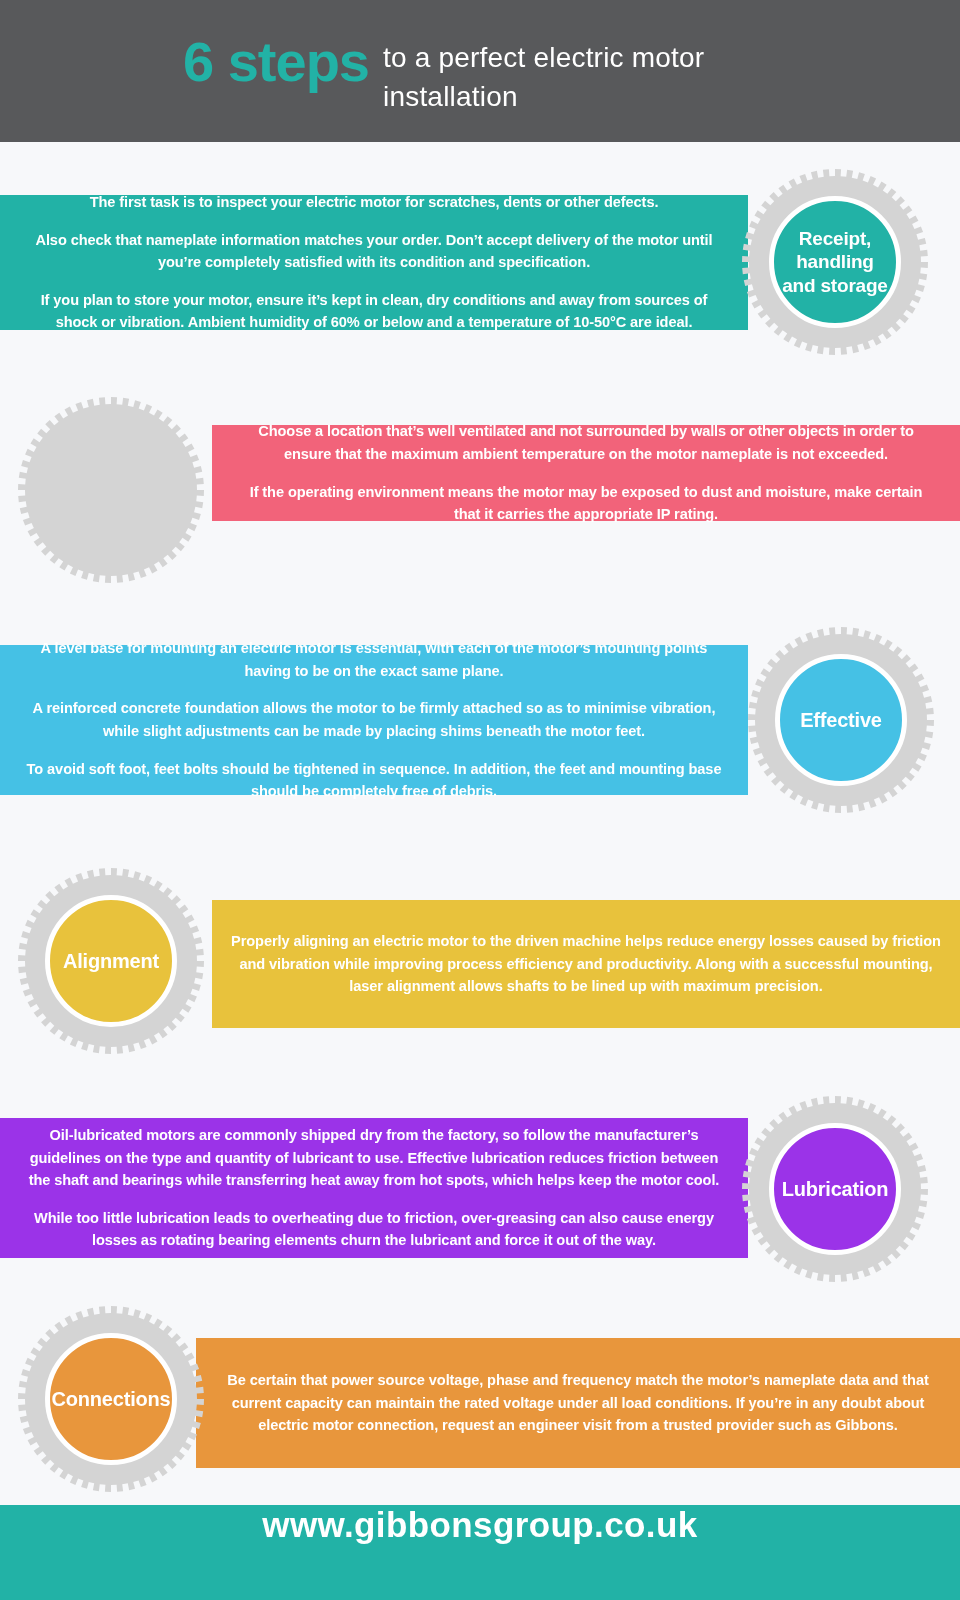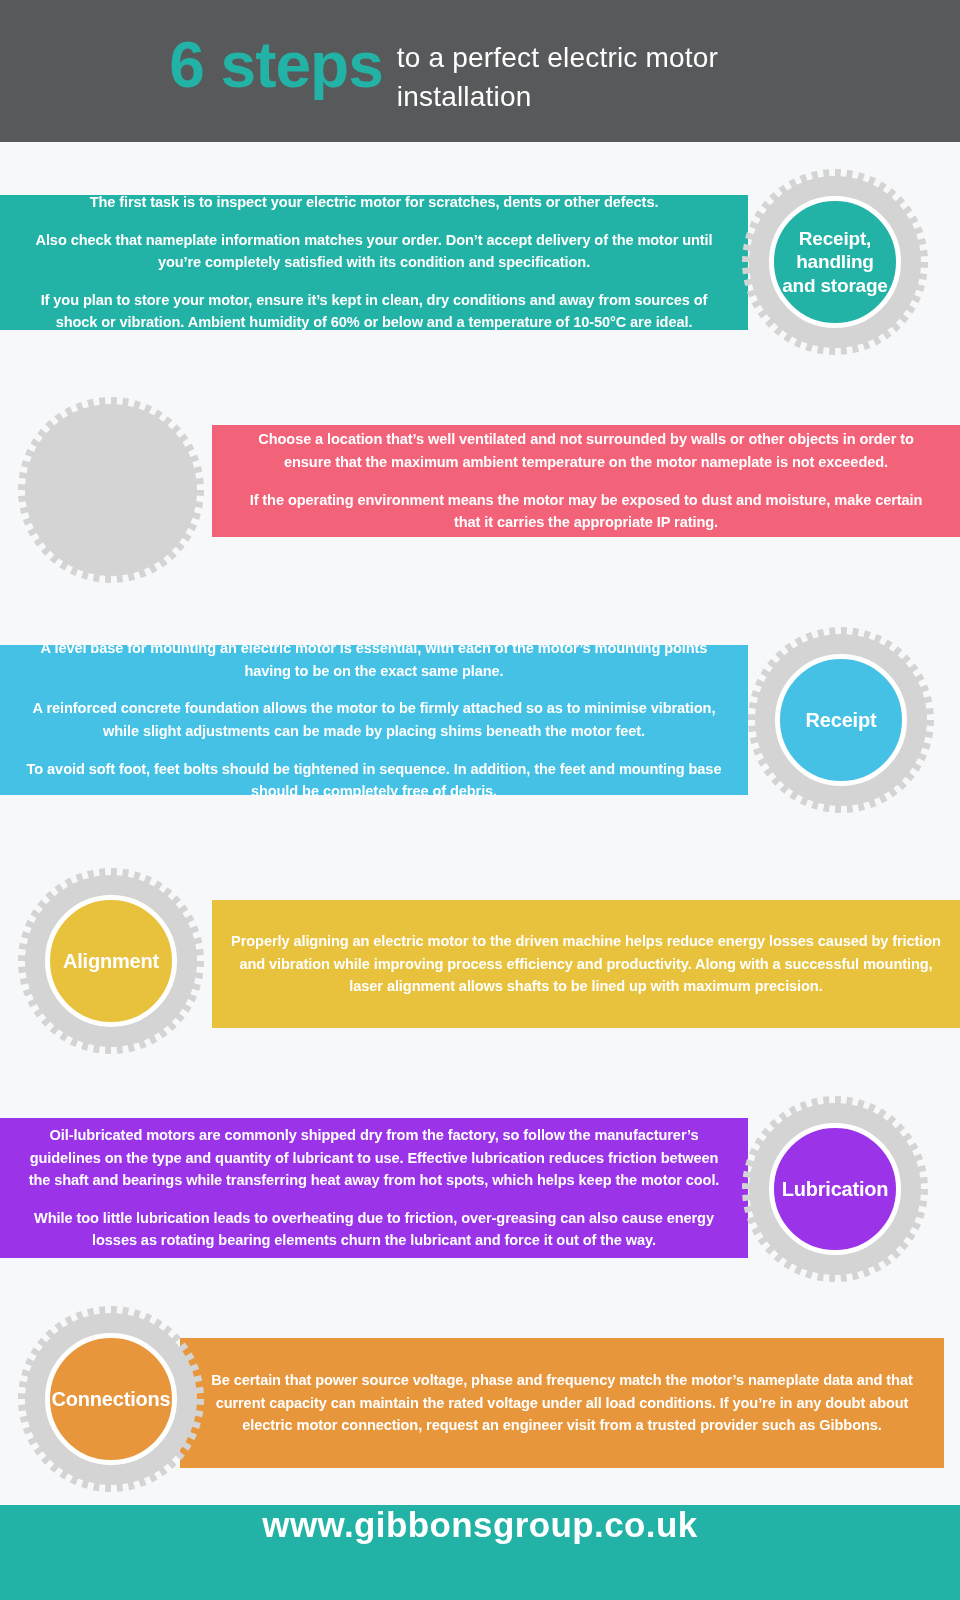--- a/index.html
+++ b/index.html
@@ -30,21 +30,21 @@
     align-items: center;
     justify-content: center;
   }
   .header-inner {
     display: flex;
     align-items: flex-start;
     gap: 14px;
     padding-left: 6px;
   }
   .header-big {
-    font-size: 64px;
+    font-size: 56px;
     font-weight: bold;
     color: #22b2a6;
     line-height: 1.02;
     letter-spacing: -1px;
     white-space: nowrap;
     padding-top: 8px;
   }
   .header-sub {
     font-size: 28px;
     font-weight: 300;
@@ -159,21 +159,21 @@
       <svg class="cog" viewBox="0 0 186 186" xmlns="http://www.w3.org/2000/svg">
           <path d="M93.00,0.00L99.08,0.20L98.62,7.18L104.23,7.74L105.14,0.80L111.14,1.79L109.78,8.65L115.26,9.93L117.07,3.17L122.89,4.94L120.64,11.56L125.91,13.55L128.59,7.08L134.13,9.59L131.04,15.87L136.00,18.52L139.50,12.46L144.67,15.67L140.78,21.49L145.35,24.77L149.61,19.22L154.32,23.08L149.70,28.34L153.81,32.19L158.76,27.24L162.92,31.68L157.66,36.30L161.23,40.65L166.78,36.39L170.33,41.33L164.51,45.22L167.48,50.00L173.54,46.50L176.41,51.87L170.13,54.96L172.45,60.09L178.92,57.41L181.06,63.11L174.44,65.36L176.07,70.74L182.83,68.93L184.21,74.86L177.35,76.22L178.26,81.77L185.20,80.86L185.80,86.92L178.82,87.38L179.00,93.00L186.00,93.00L185.80,99.08L178.82,98.62L178.26,104.23L185.20,105.14L184.21,111.14L177.35,109.78L176.07,115.26L182.83,117.07L181.06,122.89L174.44,120.64L172.45,125.91L178.92,128.59L176.41,134.13L170.13,131.04L167.48,136.00L173.54,139.50L170.33,144.67L164.51,140.78L161.23,145.35L166.78,149.61L162.92,154.32L157.66,149.70L153.81,153.81L158.76,158.76L154.32,162.92L149.70,157.66L145.35,161.23L149.61,166.78L144.67,170.33L140.78,164.51L136.00,167.48L139.50,173.54L134.13,176.41L131.04,170.13L125.91,172.45L128.59,178.92L122.89,181.06L120.64,174.44L115.26,176.07L117.07,182.83L111.14,184.21L109.78,177.35L104.23,178.26L105.14,185.20L99.08,185.80L98.62,178.82L93.00,179.00L93.00,186.00L86.92,185.80L87.38,178.82L81.77,178.26L80.86,185.20L74.86,184.21L76.22,177.35L70.74,176.07L68.93,182.83L63.11,181.06L65.36,174.44L60.09,172.45L57.41,178.92L51.87,176.41L54.96,170.13L50.00,167.48L46.50,173.54L41.33,170.33L45.22,164.51L40.65,161.23L36.39,166.78L31.68,162.92L36.30,157.66L32.19,153.81L27.24,158.76L23.08,154.32L28.34,149.70L24.77,145.35L19.22,149.61L15.67,144.67L21.49,140.78L18.52,136.00L12.46,139.50L9.59,134.13L15.87,131.04L13.55,125.91L7.08,128.59L4.94,122.89L11.56,120.64L9.93,115.26L3.17,117.07L1.79,111.14L8.65,109.78L7.74,104.23L0.80,105.14L0.20,99.08L7.18,98.62L7.00,93.00L0.00,93.00L0.20,86.92L7.18,87.38L7.74,81.77L0.80,80.86L1.79,74.86L8.65,76.22L9.93,70.74L3.17,68.93L4.94,63.11L11.56,65.36L13.55,60.09L7.08,57.41L9.59,51.87L15.87,54.96L18.52,50.00L12.46,46.50L15.67,41.33L21.49,45.22L24.77,40.65L19.22,36.39L23.08,31.68L28.34,36.30L32.19,32.19L27.24,27.24L31.68,23.08L36.30,28.34L40.65,24.77L36.39,19.22L41.33,15.67L45.22,21.49L50.00,18.52L46.50,12.46L51.87,9.59L54.96,15.87L60.09,13.55L57.41,7.08L63.11,4.94L65.36,11.56L70.74,9.93L68.93,3.17L74.86,1.79L76.22,8.65L81.77,7.74L80.86,0.80L86.92,0.20L87.38,7.18L93.00,7.00Z" fill="#D4D4D4"></path>
         </svg>
       <div class="disc" style="background: rgb(34, 178, 166);">
         <span class="label multi">Receipt, handling and storage</span>
       </div>
     </div>
   </div>
 
   <div class="step" style="top:425px; height:185px;">
-    <div class="bar" style="left: 212px; width: 748px; height: 112px; padding: 4px 26px; background: rgb(242, 99, 122);">
+    <div class="bar" style="left: 212px; width: 748px; height: 96px; padding: 4px 26px; background: rgb(242, 99, 122);">
       <div class="bar-text">
         <p>Choose a location that’s well ventilated and not surrounded by walls or other objects in order to ensure that the maximum ambient temperature on the motor nameplate is not exceeded.</p>
         <p>If the operating environment means the motor may be exposed to dust and moisture, make certain that it carries the appropriate IP rating.</p>
       </div>
     </div>
     <div class="badge" style="left:18px; top:-28px;">
       <svg class="cog" viewBox="0 0 186 186" xmlns="http://www.w3.org/2000/svg">
           <path d="M93.00,0.00L99.08,0.20L98.62,7.18L104.23,7.74L105.14,0.80L111.14,1.79L109.78,8.65L115.26,9.93L117.07,3.17L122.89,4.94L120.64,11.56L125.91,13.55L128.59,7.08L134.13,9.59L131.04,15.87L136.00,18.52L139.50,12.46L144.67,15.67L140.78,21.49L145.35,24.77L149.61,19.22L154.32,23.08L149.70,28.34L153.81,32.19L158.76,27.24L162.92,31.68L157.66,36.30L161.23,40.65L166.78,36.39L170.33,41.33L164.51,45.22L167.48,50.00L173.54,46.50L176.41,51.87L170.13,54.96L172.45,60.09L178.92,57.41L181.06,63.11L174.44,65.36L176.07,70.74L182.83,68.93L184.21,74.86L177.35,76.22L178.26,81.77L185.20,80.86L185.80,86.92L178.82,87.38L179.00,93.00L186.00,93.00L185.80,99.08L178.82,98.62L178.26,104.23L185.20,105.14L184.21,111.14L177.35,109.78L176.07,115.26L182.83,117.07L181.06,122.89L174.44,120.64L172.45,125.91L178.92,128.59L176.41,134.13L170.13,131.04L167.48,136.00L173.54,139.50L170.33,144.67L164.51,140.78L161.23,145.35L166.78,149.61L162.92,154.32L157.66,149.70L153.81,153.81L158.76,158.76L154.32,162.92L149.70,157.66L145.35,161.23L149.61,166.78L144.67,170.33L140.78,164.51L136.00,167.48L139.50,173.54L134.13,176.41L131.04,170.13L125.91,172.45L128.59,178.92L122.89,181.06L120.64,174.44L115.26,176.07L117.07,182.83L111.14,184.21L109.78,177.35L104.23,178.26L105.14,185.20L99.08,185.80L98.62,178.82L93.00,179.00L93.00,186.00L86.92,185.80L87.38,178.82L81.77,178.26L80.86,185.20L74.86,184.21L76.22,177.35L70.74,176.07L68.93,182.83L63.11,181.06L65.36,174.44L60.09,172.45L57.41,178.92L51.87,176.41L54.96,170.13L50.00,167.48L46.50,173.54L41.33,170.33L45.22,164.51L40.65,161.23L36.39,166.78L31.68,162.92L36.30,157.66L32.19,153.81L27.24,158.76L23.08,154.32L28.34,149.70L24.77,145.35L19.22,149.61L15.67,144.67L21.49,140.78L18.52,136.00L12.46,139.50L9.59,134.13L15.87,131.04L13.55,125.91L7.08,128.59L4.94,122.89L11.56,120.64L9.93,115.26L3.17,117.07L1.79,111.14L8.65,109.78L7.74,104.23L0.80,105.14L0.20,99.08L7.18,98.62L7.00,93.00L0.00,93.00L0.20,86.92L7.18,87.38L7.74,81.77L0.80,80.86L1.79,74.86L8.65,76.22L9.93,70.74L3.17,68.93L4.94,63.11L11.56,65.36L13.55,60.09L7.08,57.41L9.59,51.87L15.87,54.96L18.52,50.00L12.46,46.50L15.67,41.33L21.49,45.22L24.77,40.65L19.22,36.39L23.08,31.68L28.34,36.30L32.19,32.19L27.24,27.24L31.68,23.08L36.30,28.34L40.65,24.77L36.39,19.22L41.33,15.67L45.22,21.49L50.00,18.52L46.50,12.46L51.87,9.59L54.96,15.87L60.09,13.55L57.41,7.08L63.11,4.94L65.36,11.56L70.74,9.93L68.93,3.17L74.86,1.79L76.22,8.65L81.77,7.74L80.86,0.80L86.92,0.20L87.38,7.18L93.00,7.00Z" fill="#D4D4D4"></path>
         </svg>
     </div>
@@ -185,21 +185,21 @@
         <p>A level base for mounting an electric motor is essential, with each of the motor’s mounting points having to be on the exact same plane.</p>
         <p>A reinforced concrete foundation allows the motor to be firmly attached so as to minimise vibration, while slight adjustments can be made by placing shims beneath the motor feet.</p>
         <p>To avoid soft foot, feet bolts should be tightened in sequence. In addition, the feet and mounting base should be completely free of debris.</p>
       </div>
     </div>
     <div class="badge" style="left:748px; top:-18px;">
       <svg class="cog" viewBox="0 0 186 186" xmlns="http://www.w3.org/2000/svg">
           <path d="M93.00,0.00L99.08,0.20L98.62,7.18L104.23,7.74L105.14,0.80L111.14,1.79L109.78,8.65L115.26,9.93L117.07,3.17L122.89,4.94L120.64,11.56L125.91,13.55L128.59,7.08L134.13,9.59L131.04,15.87L136.00,18.52L139.50,12.46L144.67,15.67L140.78,21.49L145.35,24.77L149.61,19.22L154.32,23.08L149.70,28.34L153.81,32.19L158.76,27.24L162.92,31.68L157.66,36.30L161.23,40.65L166.78,36.39L170.33,41.33L164.51,45.22L167.48,50.00L173.54,46.50L176.41,51.87L170.13,54.96L172.45,60.09L178.92,57.41L181.06,63.11L174.44,65.36L176.07,70.74L182.83,68.93L184.21,74.86L177.35,76.22L178.26,81.77L185.20,80.86L185.80,86.92L178.82,87.38L179.00,93.00L186.00,93.00L185.80,99.08L178.82,98.62L178.26,104.23L185.20,105.14L184.21,111.14L177.35,109.78L176.07,115.26L182.83,117.07L181.06,122.89L174.44,120.64L172.45,125.91L178.92,128.59L176.41,134.13L170.13,131.04L167.48,136.00L173.54,139.50L170.33,144.67L164.51,140.78L161.23,145.35L166.78,149.61L162.92,154.32L157.66,149.70L153.81,153.81L158.76,158.76L154.32,162.92L149.70,157.66L145.35,161.23L149.61,166.78L144.67,170.33L140.78,164.51L136.00,167.48L139.50,173.54L134.13,176.41L131.04,170.13L125.91,172.45L128.59,178.92L122.89,181.06L120.64,174.44L115.26,176.07L117.07,182.83L111.14,184.21L109.78,177.35L104.23,178.26L105.14,185.20L99.08,185.80L98.62,178.82L93.00,179.00L93.00,186.00L86.92,185.80L87.38,178.82L81.77,178.26L80.86,185.20L74.86,184.21L76.22,177.35L70.74,176.07L68.93,182.83L63.11,181.06L65.36,174.44L60.09,172.45L57.41,178.92L51.87,176.41L54.96,170.13L50.00,167.48L46.50,173.54L41.33,170.33L45.22,164.51L40.65,161.23L36.39,166.78L31.68,162.92L36.30,157.66L32.19,153.81L27.24,158.76L23.08,154.32L28.34,149.70L24.77,145.35L19.22,149.61L15.67,144.67L21.49,140.78L18.52,136.00L12.46,139.50L9.59,134.13L15.87,131.04L13.55,125.91L7.08,128.59L4.94,122.89L11.56,120.64L9.93,115.26L3.17,117.07L1.79,111.14L8.65,109.78L7.74,104.23L0.80,105.14L0.20,99.08L7.18,98.62L7.00,93.00L0.00,93.00L0.20,86.92L7.18,87.38L7.74,81.77L0.80,80.86L1.79,74.86L8.65,76.22L9.93,70.74L3.17,68.93L4.94,63.11L11.56,65.36L13.55,60.09L7.08,57.41L9.59,51.87L15.87,54.96L18.52,50.00L12.46,46.50L15.67,41.33L21.49,45.22L24.77,40.65L19.22,36.39L23.08,31.68L28.34,36.30L32.19,32.19L27.24,27.24L31.68,23.08L36.30,28.34L40.65,24.77L36.39,19.22L41.33,15.67L45.22,21.49L50.00,18.52L46.50,12.46L51.87,9.59L54.96,15.87L60.09,13.55L57.41,7.08L63.11,4.94L65.36,11.56L70.74,9.93L68.93,3.17L74.86,1.79L76.22,8.65L81.77,7.74L80.86,0.80L86.92,0.20L87.38,7.18L93.00,7.00Z" fill="#D4D4D4"></path>
         </svg>
       <div class="disc" style="background: rgb(69, 193, 229);">
-        <span class="label">Receipt</span>
+        <span class="label">Effective</span>
       </div>
     </div>
   </div>
 
   <div class="step" style="top:900px; height:185px;">
     <div class="bar" style="left: 212px; width: 748px; height: 128px; padding: 0px 16px; background: rgb(232, 194, 60);">
       <div class="bar-text">
         <p>Properly aligning an electric motor to the driven machine helps reduce energy losses caused by friction and vibration while improving process efficiency and productivity. Along with a successful mounting, laser alignment allows shafts to be lined up with maximum precision.</p>
       </div>
     </div>
@@ -224,21 +224,21 @@
       <svg class="cog" viewBox="0 0 186 186" xmlns="http://www.w3.org/2000/svg">
           <path d="M93.00,0.00L99.08,0.20L98.62,7.18L104.23,7.74L105.14,0.80L111.14,1.79L109.78,8.65L115.26,9.93L117.07,3.17L122.89,4.94L120.64,11.56L125.91,13.55L128.59,7.08L134.13,9.59L131.04,15.87L136.00,18.52L139.50,12.46L144.67,15.67L140.78,21.49L145.35,24.77L149.61,19.22L154.32,23.08L149.70,28.34L153.81,32.19L158.76,27.24L162.92,31.68L157.66,36.30L161.23,40.65L166.78,36.39L170.33,41.33L164.51,45.22L167.48,50.00L173.54,46.50L176.41,51.87L170.13,54.96L172.45,60.09L178.92,57.41L181.06,63.11L174.44,65.36L176.07,70.74L182.83,68.93L184.21,74.86L177.35,76.22L178.26,81.77L185.20,80.86L185.80,86.92L178.82,87.38L179.00,93.00L186.00,93.00L185.80,99.08L178.82,98.62L178.26,104.23L185.20,105.14L184.21,111.14L177.35,109.78L176.07,115.26L182.83,117.07L181.06,122.89L174.44,120.64L172.45,125.91L178.92,128.59L176.41,134.13L170.13,131.04L167.48,136.00L173.54,139.50L170.33,144.67L164.51,140.78L161.23,145.35L166.78,149.61L162.92,154.32L157.66,149.70L153.81,153.81L158.76,158.76L154.32,162.92L149.70,157.66L145.35,161.23L149.61,166.78L144.67,170.33L140.78,164.51L136.00,167.48L139.50,173.54L134.13,176.41L131.04,170.13L125.91,172.45L128.59,178.92L122.89,181.06L120.64,174.44L115.26,176.07L117.07,182.83L111.14,184.21L109.78,177.35L104.23,178.26L105.14,185.20L99.08,185.80L98.62,178.82L93.00,179.00L93.00,186.00L86.92,185.80L87.38,178.82L81.77,178.26L80.86,185.20L74.86,184.21L76.22,177.35L70.74,176.07L68.93,182.83L63.11,181.06L65.36,174.44L60.09,172.45L57.41,178.92L51.87,176.41L54.96,170.13L50.00,167.48L46.50,173.54L41.33,170.33L45.22,164.51L40.65,161.23L36.39,166.78L31.68,162.92L36.30,157.66L32.19,153.81L27.24,158.76L23.08,154.32L28.34,149.70L24.77,145.35L19.22,149.61L15.67,144.67L21.49,140.78L18.52,136.00L12.46,139.50L9.59,134.13L15.87,131.04L13.55,125.91L7.08,128.59L4.94,122.89L11.56,120.64L9.93,115.26L3.17,117.07L1.79,111.14L8.65,109.78L7.74,104.23L0.80,105.14L0.20,99.08L7.18,98.62L7.00,93.00L0.00,93.00L0.20,86.92L7.18,87.38L7.74,81.77L0.80,80.86L1.79,74.86L8.65,76.22L9.93,70.74L3.17,68.93L4.94,63.11L11.56,65.36L13.55,60.09L7.08,57.41L9.59,51.87L15.87,54.96L18.52,50.00L12.46,46.50L15.67,41.33L21.49,45.22L24.77,40.65L19.22,36.39L23.08,31.68L28.34,36.30L32.19,32.19L27.24,27.24L31.68,23.08L36.30,28.34L40.65,24.77L36.39,19.22L41.33,15.67L45.22,21.49L50.00,18.52L46.50,12.46L51.87,9.59L54.96,15.87L60.09,13.55L57.41,7.08L63.11,4.94L65.36,11.56L70.74,9.93L68.93,3.17L74.86,1.79L76.22,8.65L81.77,7.74L80.86,0.80L86.92,0.20L87.38,7.18L93.00,7.00Z" fill="#D4D4D4"></path>
         </svg>
       <div class="disc" style="background: rgb(155, 51, 232);">
         <span class="label">Lubrication</span>
       </div>
     </div>
   </div>
 
   <div class="step" style="top:1338px; height:185px;">
-    <div class="bar" style="left: 180px; width: 764px; height: 130px; padding: 0px 16px; background: rgb(232, 150, 60);">
+    <div class="bar" style="left: 196px; width: 764px; height: 130px; padding: 0px 16px; background: rgb(232, 150, 60);">
       <div class="bar-text">
         <p>Be certain that power source voltage, phase and frequency match the motor’s nameplate data and that current capacity can maintain the rated voltage under all load conditions. If you’re in any doubt about electric motor connection, request an engineer visit from a trusted provider such as Gibbons.</p>
       </div>
     </div>
     <div class="badge" style="left:18px; top:-32px;">
       <svg class="cog" viewBox="0 0 186 186" xmlns="http://www.w3.org/2000/svg">
           <path d="M93.00,0.00L99.08,0.20L98.62,7.18L104.23,7.74L105.14,0.80L111.14,1.79L109.78,8.65L115.26,9.93L117.07,3.17L122.89,4.94L120.64,11.56L125.91,13.55L128.59,7.08L134.13,9.59L131.04,15.87L136.00,18.52L139.50,12.46L144.67,15.67L140.78,21.49L145.35,24.77L149.61,19.22L154.32,23.08L149.70,28.34L153.81,32.19L158.76,27.24L162.92,31.68L157.66,36.30L161.23,40.65L166.78,36.39L170.33,41.33L164.51,45.22L167.48,50.00L173.54,46.50L176.41,51.87L170.13,54.96L172.45,60.09L178.92,57.41L181.06,63.11L174.44,65.36L176.07,70.74L182.83,68.93L184.21,74.86L177.35,76.22L178.26,81.77L185.20,80.86L185.80,86.92L178.82,87.38L179.00,93.00L186.00,93.00L185.80,99.08L178.82,98.62L178.26,104.23L185.20,105.14L184.21,111.14L177.35,109.78L176.07,115.26L182.83,117.07L181.06,122.89L174.44,120.64L172.45,125.91L178.92,128.59L176.41,134.13L170.13,131.04L167.48,136.00L173.54,139.50L170.33,144.67L164.51,140.78L161.23,145.35L166.78,149.61L162.92,154.32L157.66,149.70L153.81,153.81L158.76,158.76L154.32,162.92L149.70,157.66L145.35,161.23L149.61,166.78L144.67,170.33L140.78,164.51L136.00,167.48L139.50,173.54L134.13,176.41L131.04,170.13L125.91,172.45L128.59,178.92L122.89,181.06L120.64,174.44L115.26,176.07L117.07,182.83L111.14,184.21L109.78,177.35L104.23,178.26L105.14,185.20L99.08,185.80L98.62,178.82L93.00,179.00L93.00,186.00L86.92,185.80L87.38,178.82L81.77,178.26L80.86,185.20L74.86,184.21L76.22,177.35L70.74,176.07L68.93,182.83L63.11,181.06L65.36,174.44L60.09,172.45L57.41,178.92L51.87,176.41L54.96,170.13L50.00,167.48L46.50,173.54L41.33,170.33L45.22,164.51L40.65,161.23L36.39,166.78L31.68,162.92L36.30,157.66L32.19,153.81L27.24,158.76L23.08,154.32L28.34,149.70L24.77,145.35L19.22,149.61L15.67,144.67L21.49,140.78L18.52,136.00L12.46,139.50L9.59,134.13L15.87,131.04L13.55,125.91L7.08,128.59L4.94,122.89L11.56,120.64L9.93,115.26L3.17,117.07L1.79,111.14L8.65,109.78L7.74,104.23L0.80,105.14L0.20,99.08L7.18,98.62L7.00,93.00L0.00,93.00L0.20,86.92L7.18,87.38L7.74,81.77L0.80,80.86L1.79,74.86L8.65,76.22L9.93,70.74L3.17,68.93L4.94,63.11L11.56,65.36L13.55,60.09L7.08,57.41L9.59,51.87L15.87,54.96L18.52,50.00L12.46,46.50L15.67,41.33L21.49,45.22L24.77,40.65L19.22,36.39L23.08,31.68L28.34,36.30L32.19,32.19L27.24,27.24L31.68,23.08L36.30,28.34L40.65,24.77L36.39,19.22L41.33,15.67L45.22,21.49L50.00,18.52L46.50,12.46L51.87,9.59L54.96,15.87L60.09,13.55L57.41,7.08L63.11,4.94L65.36,11.56L70.74,9.93L68.93,3.17L74.86,1.79L76.22,8.65L81.77,7.74L80.86,0.80L86.92,0.20L87.38,7.18L93.00,7.00Z" fill="#D4D4D4"></path>
         </svg>
       <div class="disc" style="background: rgb(232, 150, 60);">
         <span class="label">Connections</span>

